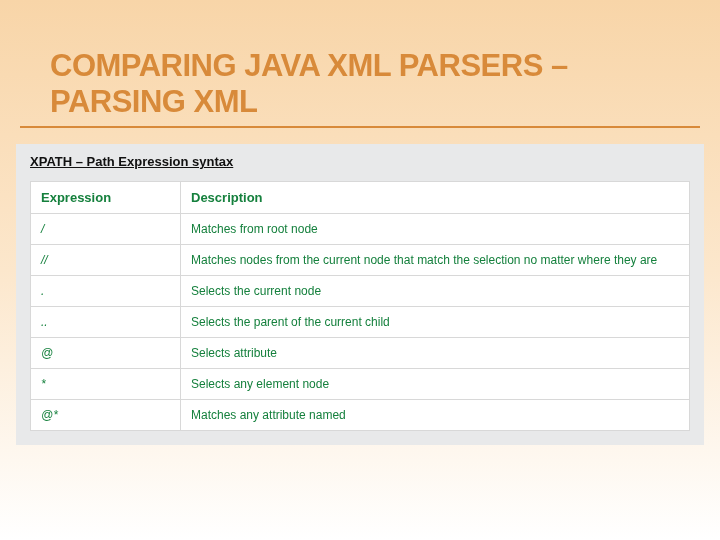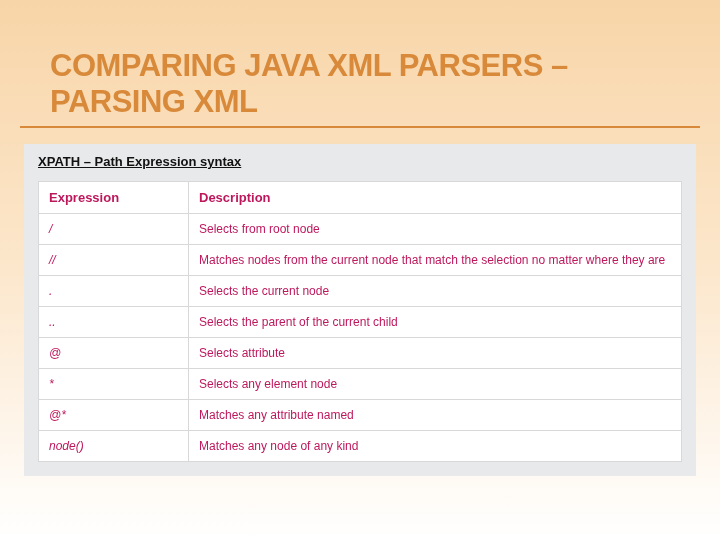--- a/index.html
+++ b/index.html
@@ -16,41 +16,41 @@
     font-stretch: condensed;
     font-size: 31px;
     color: #d88a3a;
     letter-spacing: -0.5px;
     padding: 40px 30px 6px 30px;
     border-bottom: 2px solid #d88a3a;
     margin: 8px 20px 16px 20px;
   }
   .content {
     background: #e8e9ea;
-    margin: 0 24px;
+    margin: 0 16px;
     padding: 10px 14px 14px 14px;
   }
   .subtitle {
     font-size: 13px;
     font-weight: 700;
     text-decoration: underline;
     color: #111;
     margin-bottom: 12px;
   }
   table {
     width: 100%;
     border-collapse: collapse;
     background: #ffffff;
   }
   th, td {
     text-align: left;
     padding: 8px 10px;
     border: 1px solid #d8d8d8;
     font-size: 12px;
-    color: #be185d;
+    color: #15803d;
     vertical-align: top;
   }
   th {
     font-weight: 700;
     font-size: 13px;
     background: #fff;
   }
   td:first-child {
     font-style: italic;
     width: 150px;
@@ -66,21 +66,21 @@
   <table>
     <thead>
       <tr>
         <th>Expression</th>
         <th>Description</th>
       </tr>
     </thead>
     <tbody>
       <tr>
         <td>/</td>
-        <td>Selects from root node</td>
+        <td>Matches from root node</td>
       </tr>
       <tr>
         <td>//</td>
         <td>Matches nodes from the current node that match the selection no matter where they are</td>
       </tr>
       <tr>
         <td>.</td>
         <td>Selects the current node</td>
       </tr>
       <tr>
@@ -92,19 +92,15 @@
         <td>Selects attribute</td>
       </tr>
       <tr>
         <td>*</td>
         <td>Selects any element node</td>
       </tr>
       <tr>
         <td>@*</td>
         <td>Matches any attribute named</td>
       </tr>
-      <tr>
-        <td>node()</td>
-        <td>Matches any node of any kind</td>
-      </tr>
     </tbody>
   </table>
 </div>
 
 </body></html>

